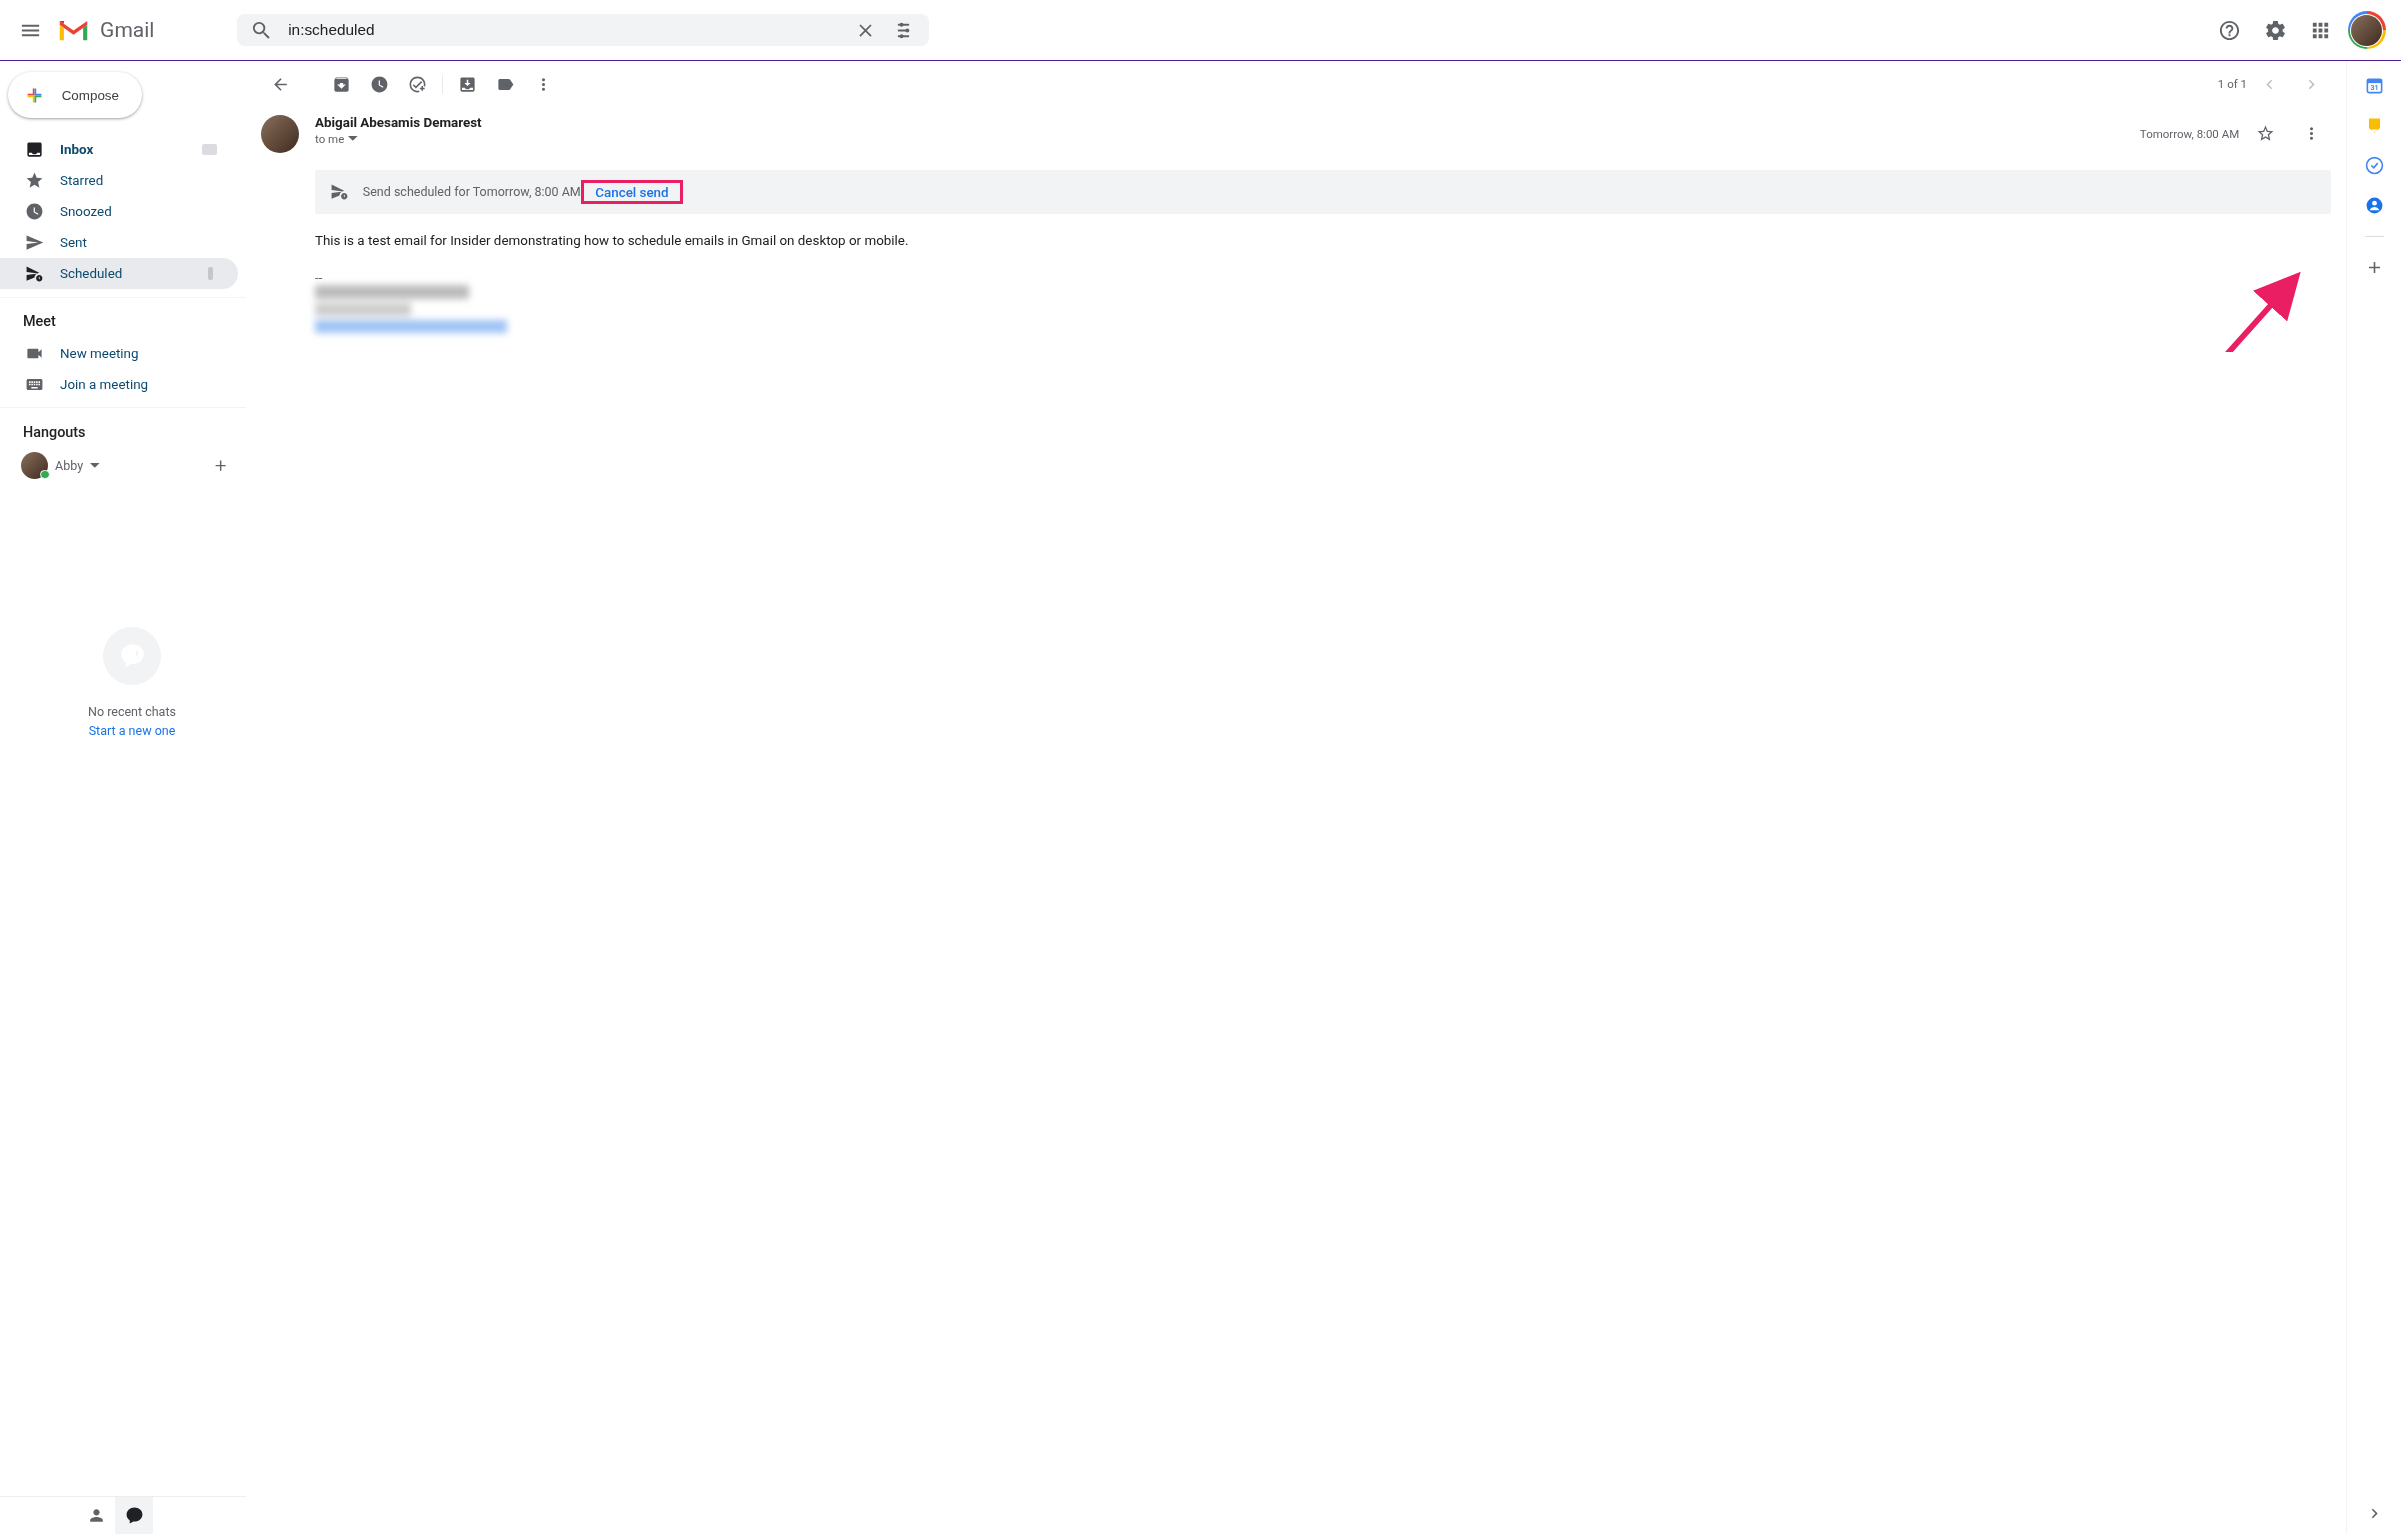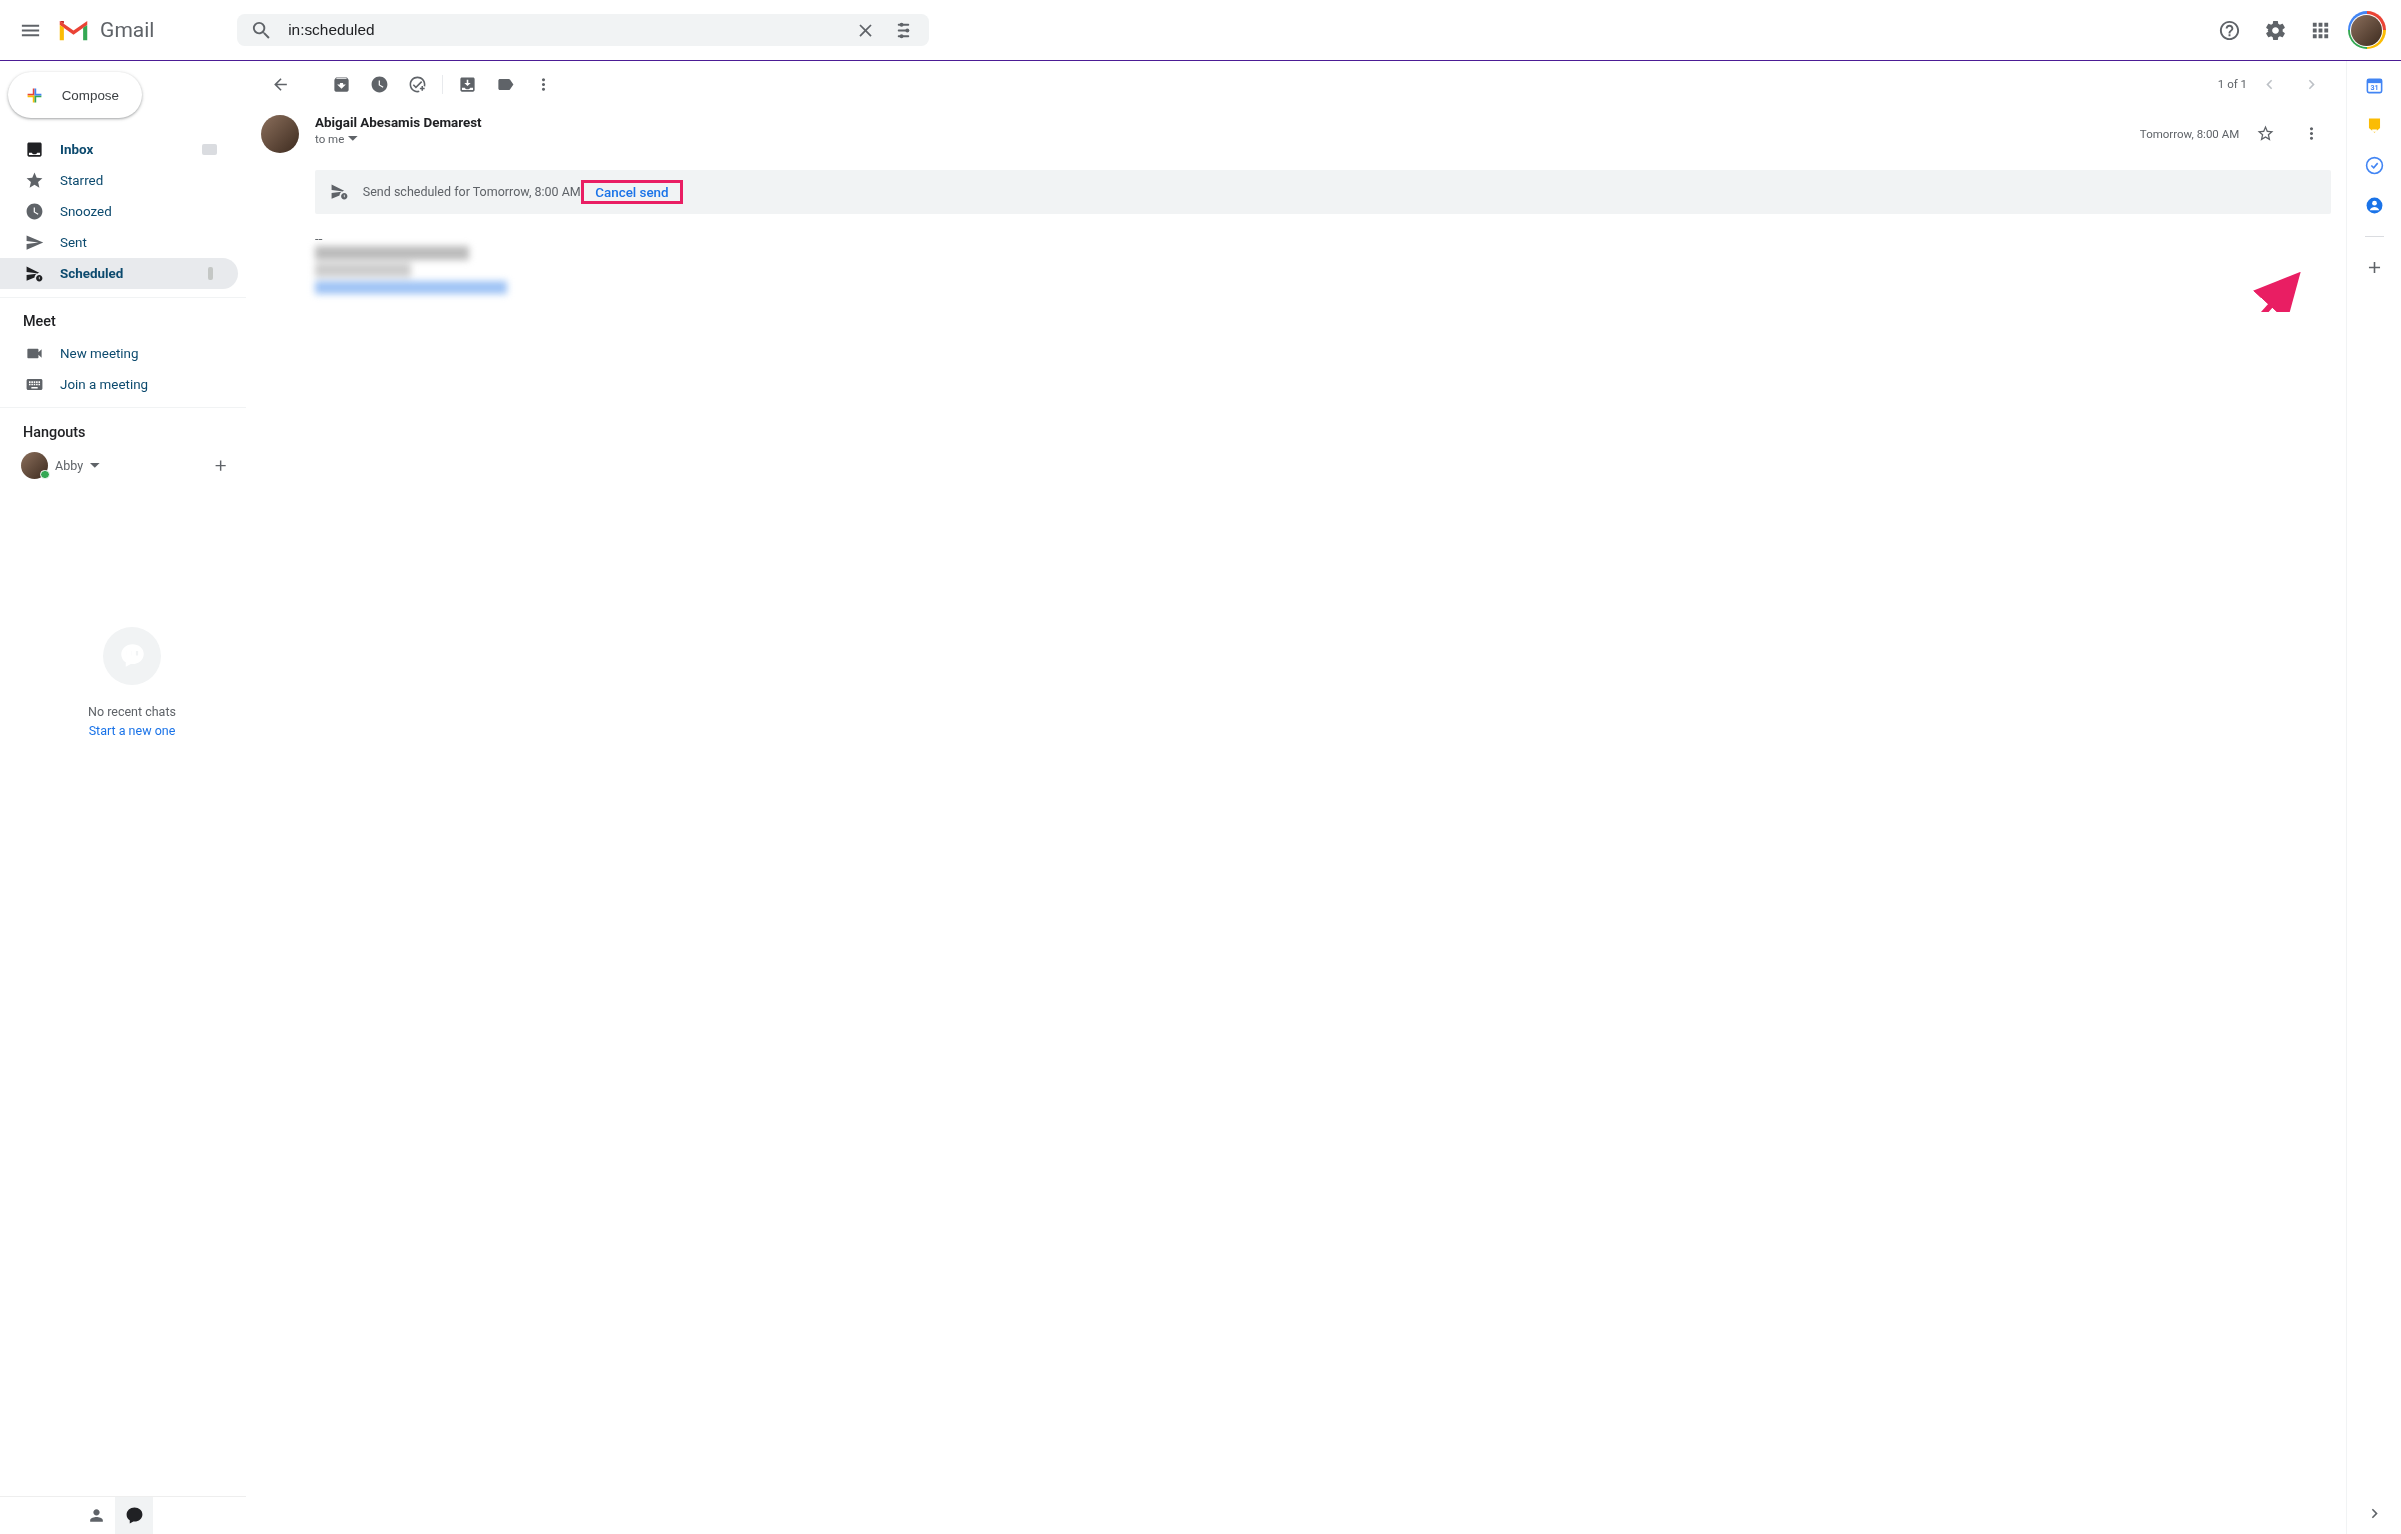--- a/index.html
+++ b/index.html
@@ -22,21 +22,21 @@
   .avatar-img { width: 31px; height: 31px; border-radius: 50%; background: linear-gradient(135deg,#8b6f5c,#3d2b1f); }
   
   
   .body { flex: 1; display: flex; min-height: 0; }
   
   
   .sidebar { width: 246px; display: flex; flex-direction: column; padding-top: 7.7px; }
   .compose-btn { display: flex; align-items: center; gap: 11.5px; background: #fff; border: none; border-radius: 23px; height: 46px; padding: 0 23px 0 11.5px; margin: 3.8px 0 15.4px 7.7px; box-shadow: 0 1px 1.9px rgba(60,64,67,0.3), 0 1px 2.9px 1px rgba(60,64,67,0.15); cursor: pointer; font-size: 13.4px; font-weight: 500; color: #3c4043; width: fit-content; }
   .nav-item { display: flex; align-items: center; gap: 16px; height: 31px; padding: 0 11.5px 0 25px; border-radius: 0 15.4px 15.4px 0; cursor: pointer; color: #0c4a6e; margin-right: 7.7px; }
   .nav-item.bold { font-weight: 700; }
-  .nav-item.active { background: #e8eaed; font-weight: 700; }
+  .nav-item.active { background: #e8eaed; font-weight: 400; }
   .nav-item .badge { margin-left: auto; width: 15.4px; height: 11.5px; background: #dadce0; border-radius: 1.9px; margin-right: 9.6px; }
   .nav-item .icon { width: 19px; height: 19px; display:flex; align-items:center; justify-content:center; color: #5f6368; fill: #5f6368; }
   .nav-item.active .icon, .nav-item.bold .icon { fill: #202124; color: #202124; }
   .sidebar hr { border: none; border-top: 1px solid #f1f3f4; margin: 7.7px 0; }
   .section-label { font-size: 14.4px; font-weight: 500; padding: 7.7px 0 7.7px 23px; color: #202124; }
   .hangout-user { display: flex; align-items: center; gap: 7px; padding: 3.8px 11.5px 3.8px 21px; position: relative; }
   .hangout-user .uavatar { width: 27px; height: 27px; border-radius: 50%; background: linear-gradient(135deg,#8b6f5c,#3d2b1f); position: relative; }
   .hangout-user .dot { position: absolute; bottom: 0; right: -1.9px; width: 9.6px; height: 9.6px; background: #34a853; border: 1.9px solid #fff; border-radius: 50%; }
   .hangout-user .name { font-size: 12.5px; color: #5f6368; }
   .hangout-add { margin-left: auto; width: 27px; height: 27px; display:flex; align-items:center; justify-content:center; cursor:pointer; color: #5f6368; }
@@ -353,20 +353,21 @@
         <div class="scheduled-banner">
           <svg width="19" height="19" viewBox="0 0 24 24">
               <path fill="#5f6368" d="M2 3v7l15 2-15 2v7l10-4.07c.1-3.2 2.68-5.78 5.88-5.93L2 3zm16 11c-2.21 0-4 1.79-4 4s1.79 4 4 4 4-1.79 4-4-1.79-4-4-4zm.5 5.5l-1-1V16h1v2.5z"></path>
             </svg>
           <span class="text">Send scheduled for Tomorrow, 8:00 AM</span>
           <span class="annotation-box">
             <span class="cancel-send" style="margin:0;">Cancel send</span>
           </span>
         </div>
 
+        <div class="body-text">This is a test email for Insider demonstrating how to schedule emails in Gmail on desktop or mobile.</div>
         <div class="sig-dash">--</div>
         <div class="blurred">
           <div class="l1"></div><div class="l2"></div><div class="l3"></div>
         </div>
 
         <svg class="annotation-arrow" style="right:29px; top:159px;" width="115" height="115" viewBox="0 0 120 120">
           <defs>
               <marker id="ah" markerWidth="8" markerHeight="8" refX="6" refY="4" orient="auto">
                 <path d="M0 0L8 4L0 8z" fill="#e91e63"></path>
               </marker>

